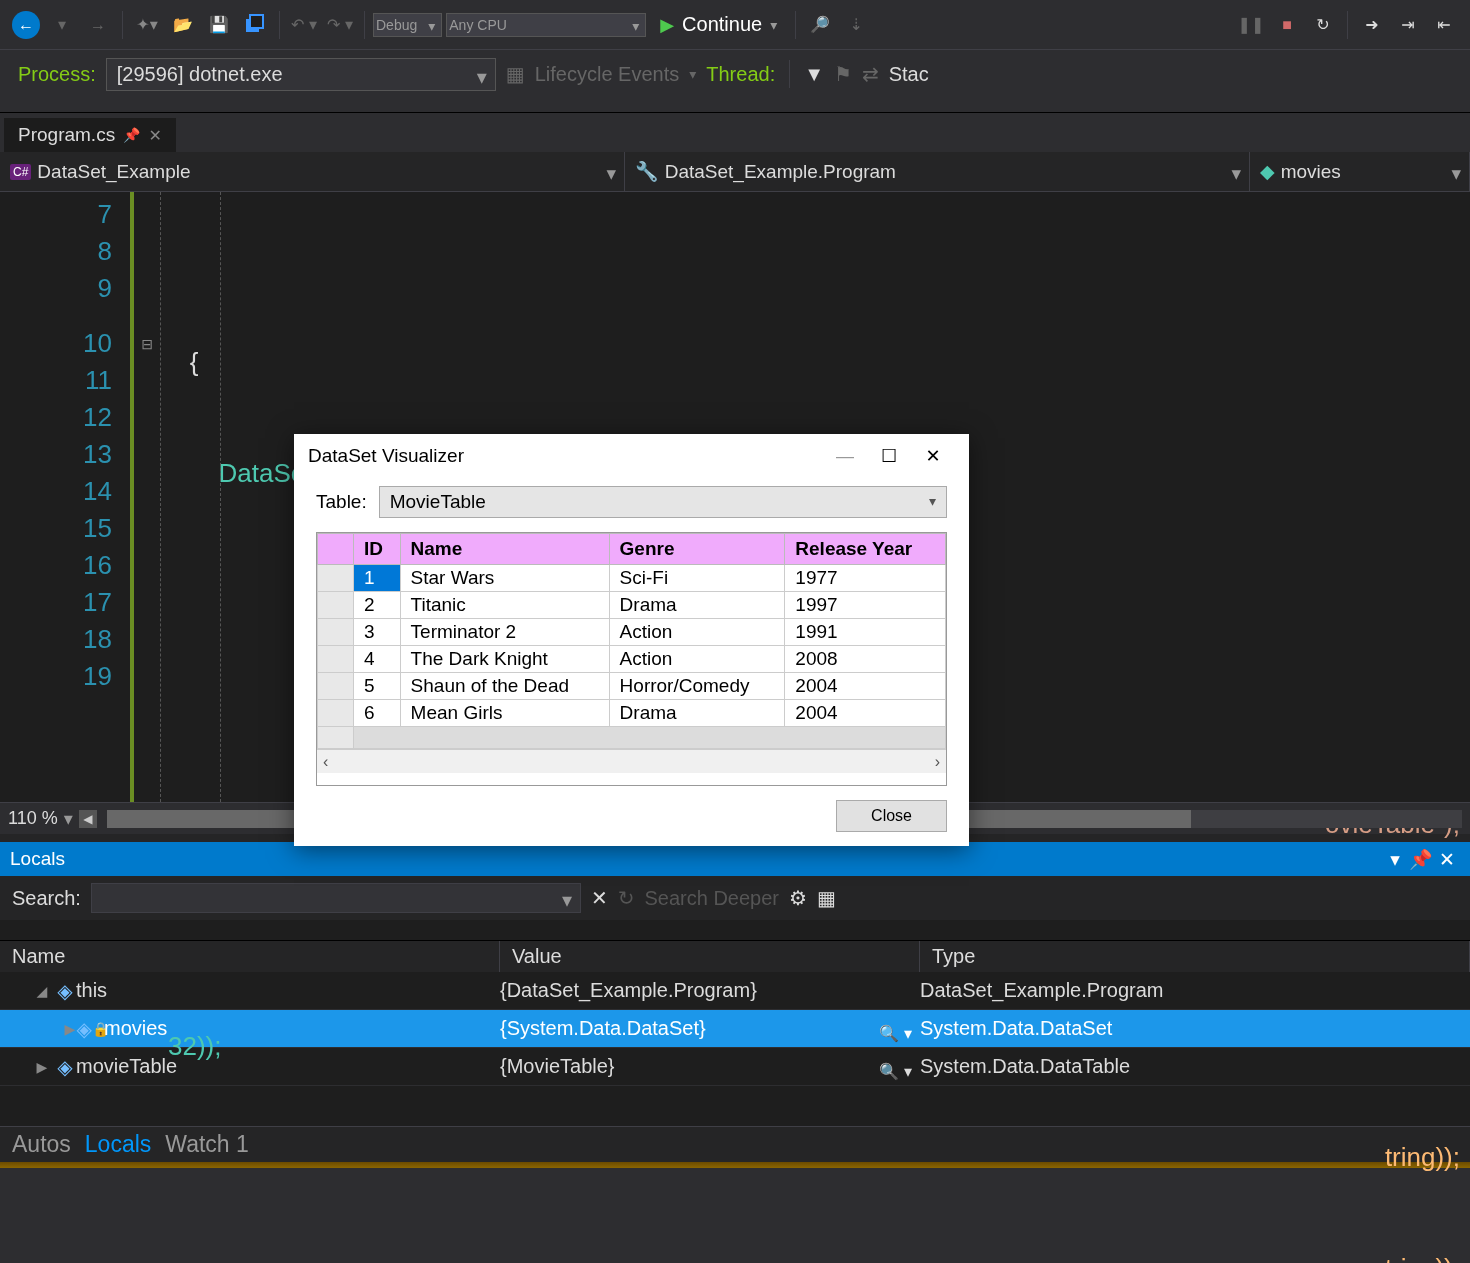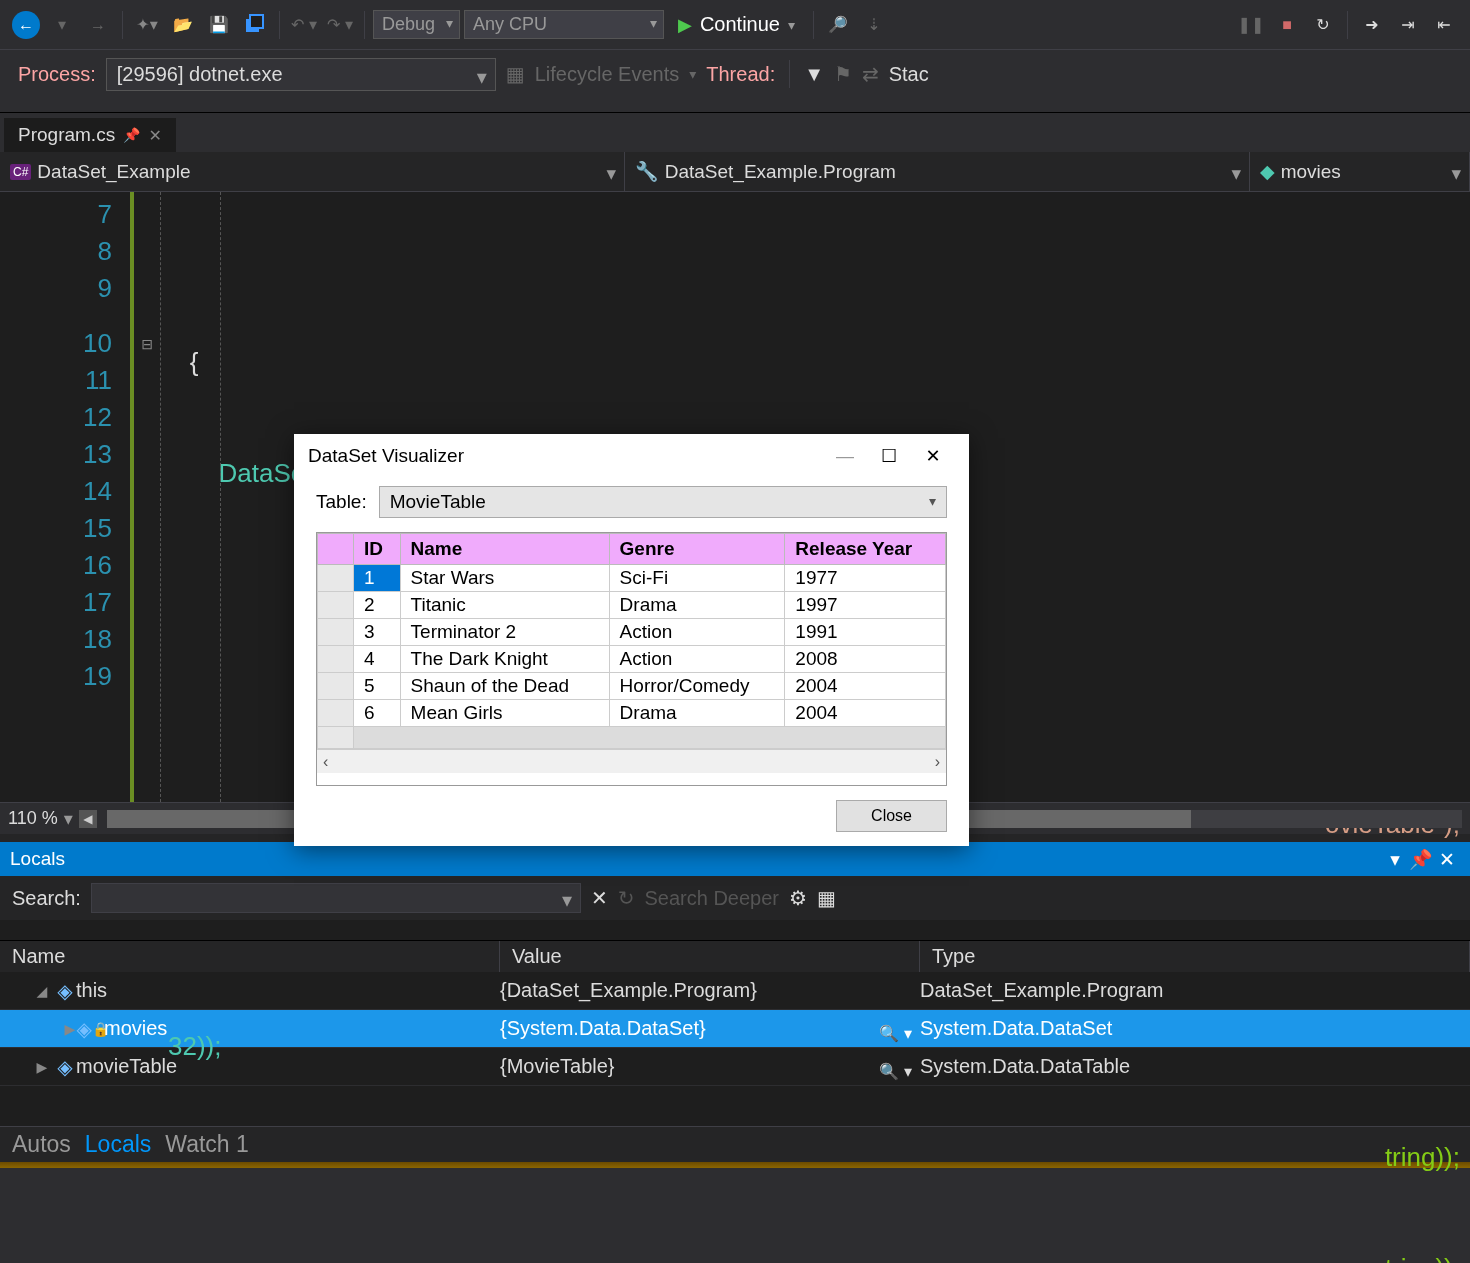--- a/index.html
+++ b/index.html
@@ -2,29 +2,29 @@
 <html><head>
 <meta charset="utf-8">
 <style>
   * { box-sizing: border-box; margin: 0; padding: 0; font-family: "Segoe UI", Arial, sans-serif; }
   html, body { width: 1470px; height: 1263px; background: #2d2d30; color: #dcdcdc; overflow: hidden; }
   
   
   .toolbar { height: 50px; display: flex; align-items: center; padding: 0 10px; gap: 4px; border-bottom: 1px solid #3f3f46; }
   .tb-btn { width: 32px; height: 32px; display: flex; align-items: center; justify-content: center; color: #dcdcdc; }
   .tb-sep { width: 1px; height: 28px; background: #3f3f46; margin: 0 4px; }
-  .tb-dd { background: #3f3f46; border: 1px solid #555; padding: 3px 24px 3px 8px; color: #999; font-size: 18px; position: relative; }
+  .tb-dd { background: #3f3f46; border: 1px solid #555; padding: 3px 24px 3px 2px; color: #999; font-size: 14px; position: relative; }
   .tb-dd::after { content: '▾'; position: absolute; right: 6px; top: 4px; font-size: 14px; color: #999; }
   .continue-btn { display: flex; align-items: center; gap: 8px; color: #fff; font-size: 20px; padding: 3px 10px; }
   .continue-btn .play { color: #4ec94e; font-size: 18px; }
   .nav-back { background: #007acc; border-radius: 50%; width: 28px; height: 28px; display: flex; align-items: center; justify-content: center; color: #fff; font-size: 16px; }
   
   
   .toolbar2 { height: 48px; display: flex; align-items: center; padding: 0 18px; gap: 10px; font-size: 20px; }
-  .toolbar2 .lbl { color: #fca5a5; }
+  .toolbar2 .lbl { color: #84cc16; }
   .proc-dd { flex: 0 0 390px; border: 1px solid #555; padding: 4px 24px 4px 10px; position: relative; background: #333337; }
   .proc-dd::after { content: '▾'; position: absolute; right: 8px; top: 6px; color: #999; }
   .disabled { color: #666; }
   .thread-dd { flex: 0 0 380px; border: 1px solid #555; padding: 4px 24px 4px 10px; position: relative; background: #333337; }
   .thread-dd::after { content: '▾'; position: absolute; right: 8px; top: 6px; color: #999; }
   
   
   .tabstrip { height: 40px; background: #2d2d30; border-top: 1px solid #000; display: flex; align-items: flex-end; padding-left: 4px; }
   .tab { padding: 6px 14px; background: #1c1c1c; color: #dcdcdc; font-size: 19px; display: flex; align-items: center; gap: 8px; }
   .tab .pin { color: #888; font-size: 14px; }
@@ -40,21 +40,21 @@
   .field-icon { color: #4ec9b0; margin-right: 6px; }
   
   
   .editor-wrap { position: relative; height: 610px; display: flex; background: #1e1e1e; }
   .gutter { width: 130px; background: #1e1e1e; text-align: right; color: #2b91af; font-family: Consolas, monospace; font-size: 26px; padding-top: 4px; }
   .gutter .ln { height: 37px; line-height: 37px; padding-right: 18px; }
   .margin { width: 30px; background: #1e1e1e; border-left: 4px solid #6b8e23; padding-top: 4px; }
   .margin .fold { height: 37px; display: flex; align-items: center; justify-content: center; color: #888; font-size: 14px; }
   .code { flex: 1; font-family: Consolas, monospace; font-size: 26px; line-height: 37px; padding-top: 4px; padding-left: 8px; white-space: pre; color: #dcdcdc; position: relative; }
   .code .line { height: 37px; }
-  .kw { color: #84cc16; }
+  .kw { color: #fdba74; }
   .type { color: #4ec9b0; }
   .str { color: #d69d85; }
   .border-dash { border-left: 1px dashed #555; position: absolute; top: 0; bottom: 0; width: 1px; }
   
   
   .dialog { position: absolute; top: 242px; left: 294px; width: 675px; height: 412px; background: #fff; color: #000; box-shadow: 0 4px 24px rgba(0,0,0,0.5); z-index: 100; display: flex; flex-direction: column; }
   .dlg-title { height: 44px; display: flex; align-items: center; padding: 0 14px; font-size: 19px; }
   .dlg-title .spacer { flex: 1; }
   .dlg-title .winbtn { width: 44px; height: 36px; display: flex; align-items: center; justify-content: center; font-size: 18px; }
   .dlg-body { flex: 1; padding: 8px 22px 14px 22px; display: flex; flex-direction: column; justify-content: space-between; }

